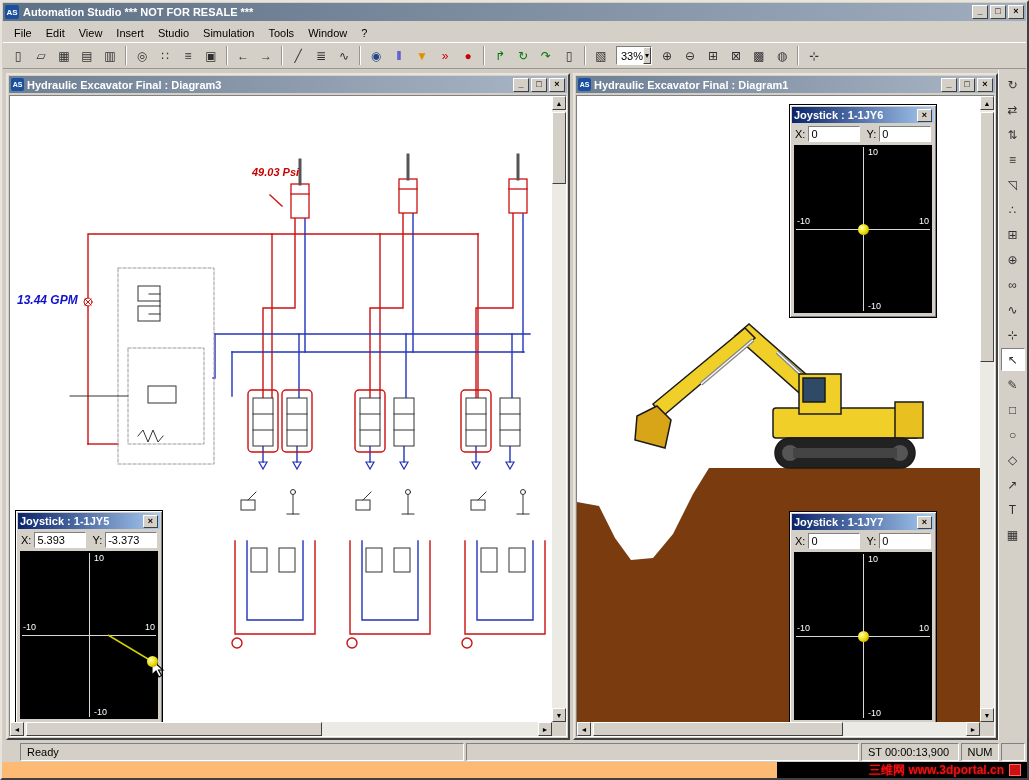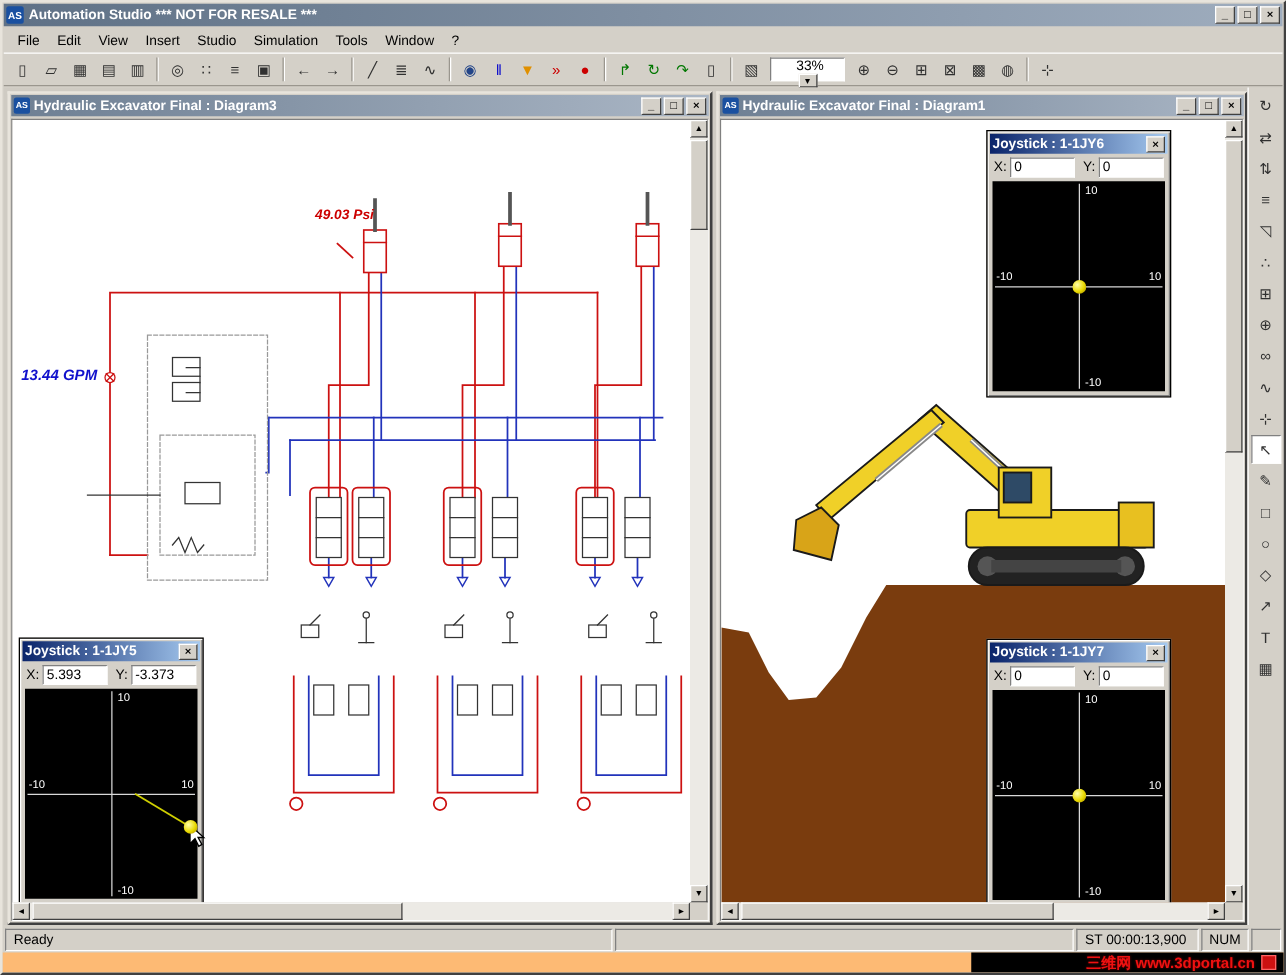--- a/index.html
+++ b/index.html
@@ -19,22 +19,22 @@
   .win-btn { width:16px; height:14px; background:#d4d0c8; border:1px solid; border-color:#fff #404040 #404040 #fff;
     font-size:9px; font-weight:bold; text-align:center; line-height:11px; }
   
   .menubar { position:absolute; top:20px; left:1px; right:1px; height:19px; display:flex; align-items:flex-end; padding-left:4px; }
   .menu-item { padding:2px 7px; }
   .toolbar { position:absolute; top:40px; left:1px; right:1px; height:27px; display:flex; align-items:center;
     padding-left:4px; border-top:1px solid #fff; border-bottom:1px solid #9a968e; }
   .tb-group { display:flex; align-items:center; gap:1px; }
   .tbtn { width:22px; height:21px; display:flex; align-items:center; justify-content:center; font-size:12px; color:#303030; }
   .tb-sep { width:2px; height:19px; border-left:1px solid #9a968e; border-right:1px solid #fff; margin:0 3px; }
-  .zoom-combo { width:60px; height:19px; background:#fff; border:1px solid; border-color:#808080 #fff #fff #808080;
-    display:flex; align-items:center; margin:0 4px;flex-direction:column; }
+  .zoom-combo { width:36px; height:19px; background:#fff; border:1px solid; border-color:#808080 #fff #fff #808080;
+    display:flex; align-items:center; margin:0 4px; }
   .zoom-value { flex:1; padding-left:4px; }
   .combo-arrow { width:15px; height:17px; background:#d4d0c8; border:1px solid; border-color:#fff #404040 #404040 #fff;
     font-size:8px; display:flex; align-items:center; justify-content:center; }
   
   .workspace { position:absolute; top:68px; left:1px; right:1px; bottom:38px; background:#cfcbc3; }
   .right-toolbar { position:absolute; right:0; top:0; bottom:0; width:28px; background:#d4d0c8; border-left:1px solid #fff;
     display:flex; flex-direction:column; align-items:center; padding-top:3px; gap:2px; }
   .rtbtn { width:24px; height:23px; display:flex; align-items:center; justify-content:center; font-size:12px; color:#303030; }
   .rtbtn.selected { background:#fff; border:1px solid; border-color:#808080 #fff #fff #808080; }
   
@@ -78,21 +78,21 @@
   .joy-dot { position:absolute; width:11px; height:11px; border-radius:50%;
     background:radial-gradient(circle at 35% 35%, #ffffa8, #e8d800 55%, #9c7e00); left:calc(50% - 5.5px); top:calc(50% - 5.5px); }
   .joy-line { position:absolute; left:0; top:0; }
   
   .lbl { position:absolute; font-weight:bold; font-style:italic; white-space:nowrap; }
   .lbl-pressure { left:242px; top:70px; color:#cc0000; font-size:11px; }
   .lbl-flow { left:7px; top:197px; color:#1111cc; font-size:12px; }
   
   .statusbar { position:absolute; left:1px; right:1px; bottom:16px; height:21px; display:flex; gap:2px; padding:2px 1px 1px 1px; }
   .sb-panel { border:1px solid; border-color:#808080 #fff #fff #808080; padding:0 6px; display:flex; align-items:center; white-space:nowrap; }
-  .sb-ready { width:486px; flex:none; }
+  .sb-ready { width:444px; flex:none;margin-left:16px; }
   .sb-spacer { flex:1; }
   .sb-time { width:98px; flex:none; }
   .sb-num { width:38px; flex:none; justify-content:center; }
   .sb-end { width:24px; flex:none; }
   .bottom-strip { position:absolute; left:0; right:0; bottom:0; height:16px; background:#fdba74; }
   .watermark { position:absolute; right:0; top:0; bottom:0; width:250px; background:#000;
     display:flex; align-items:center; justify-content:flex-end; gap:5px; padding-right:6px; }
   .wm-text { color:#ee1111; font-weight:bold; font-size:12px; text-shadow:0 0 2px #880000; white-space:nowrap; }
   .wm-logo { width:12px; height:12px; background:#cc1111; border:1px solid #ff6666; flex:none; }
 </style>

